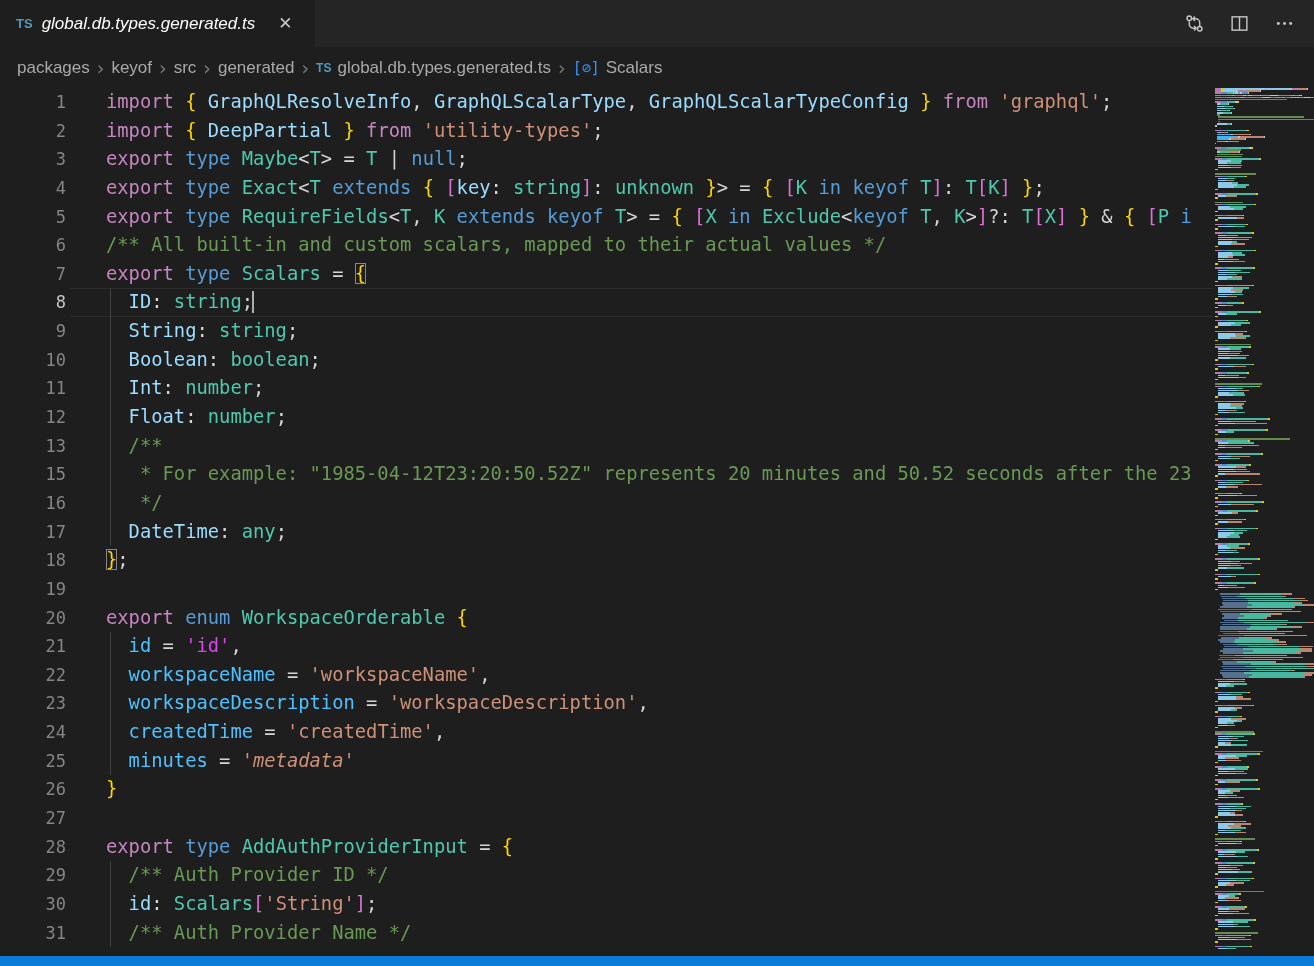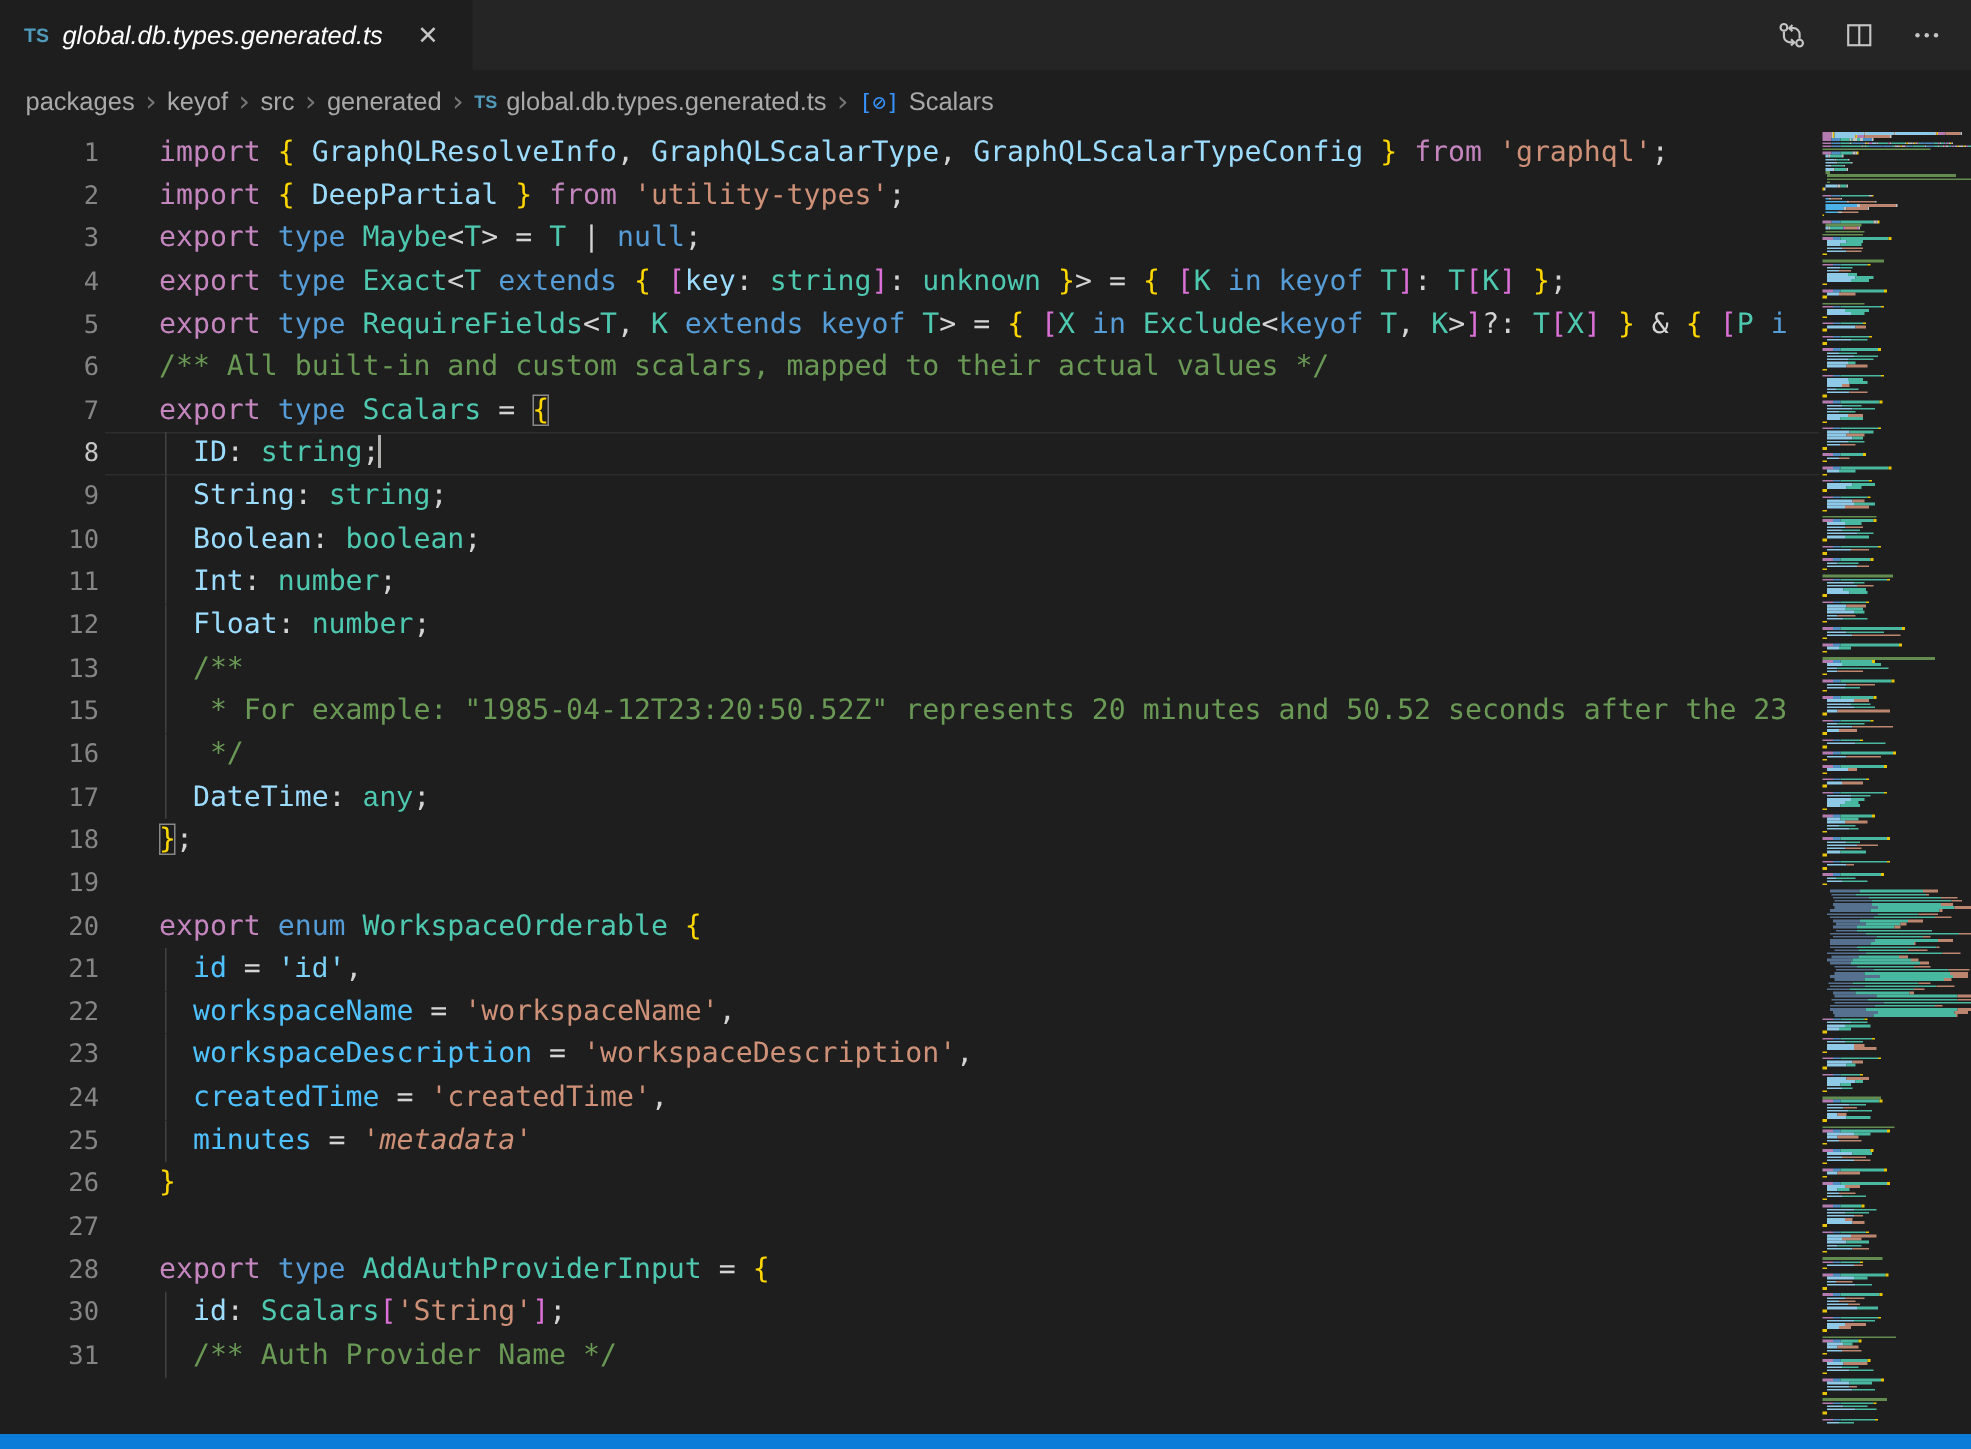--- a/index.html
+++ b/index.html
@@ -174,37 +174,37 @@
       <div class="line">
         <div class="gutter">15</div>
         <div class="content"><span class="guide"></span><span class="tok" style="color: rgb(106, 153, 85);">   * For example: "1985-04-12T23:20:50.52Z" represents 20 minutes and 50.52 seconds after the 23</span></div>
       </div>
       <div class="line">
         <div class="gutter">16</div>
         <div class="content"><span class="guide"></span><span class="tok" style="color: rgb(106, 153, 85);">   */</span></div>
       </div>
       <div class="line">
         <div class="gutter">17</div>
-        <div class="content"><span class="guide"></span><span class="tok" style="color: rgb(156, 220, 254);">  DateTime</span><span class="tok" style="color: rgb(212, 212, 212);">:</span><span class="tok" style="color: rgb(78, 201, 176); font-family: Liberation Mono, monospace;"> any</span><span class="tok" style="color: rgb(212, 212, 212);">;</span></div>
+        <div class="content"><span class="guide"></span><span class="tok" style="color: rgb(156, 220, 254);">  DateTime</span><span class="tok" style="color: rgb(212, 212, 212);">:</span><span class="tok" style="color: rgb(78, 201, 176);"> any</span><span class="tok" style="color: rgb(212, 212, 212);">;</span></div>
       </div>
       <div class="line">
         <div class="gutter">18</div>
         <div class="content"><span class="tok match" style="color: rgb(255, 215, 0);">}</span><span class="tok" style="color: rgb(212, 212, 212);">;</span></div>
       </div>
       <div class="line">
         <div class="gutter">19</div>
         <div class="content"></div>
       </div>
       <div class="line">
         <div class="gutter">20</div>
         <div class="content"><span class="tok" style="color: rgb(197, 134, 192);">export</span><span class="tok" style="color: rgb(86, 156, 214);"> enum</span><span class="tok" style="color: rgb(78, 201, 176);"> WorkspaceOrderable</span><span class="tok" style="color: rgb(212, 212, 212);"> </span><span class="tok" style="color: rgb(255, 215, 0);">{</span></div>
       </div>
       <div class="line">
         <div class="gutter">21</div>
-        <div class="content"><span class="guide"></span><span class="tok" style="color: rgb(79, 193, 255);">  id</span><span class="tok" style="color: rgb(212, 212, 212);"> =</span><span class="tok" style="color: #7dd3fc; font-family: Liberation Mono, monospace;"> 'id'</span><span class="tok" style="color: rgb(212, 212, 212);">,</span></div>
+        <div class="content"><span class="guide"></span><span class="tok" style="color: rgb(79, 193, 255);">  id</span><span class="tok" style="color: rgb(212, 212, 212);"> =</span><span class="tok" style="color: #d946ef;"> 'id'</span><span class="tok" style="color: rgb(212, 212, 212);">,</span></div>
       </div>
       <div class="line">
         <div class="gutter">22</div>
         <div class="content"><span class="guide"></span><span class="tok" style="color: rgb(79, 193, 255);">  workspaceName</span><span class="tok" style="color: rgb(212, 212, 212);"> =</span><span class="tok" style="color: rgb(206, 145, 120);"> 'workspaceName'</span><span class="tok" style="color: rgb(212, 212, 212);">,</span></div>
       </div>
       <div class="line">
         <div class="gutter">23</div>
         <div class="content"><span class="guide"></span><span class="tok" style="color: rgb(79, 193, 255);">  workspaceDescription</span><span class="tok" style="color: rgb(212, 212, 212);"> =</span><span class="tok" style="color: rgb(206, 145, 120);"> 'workspaceDescription'</span><span class="tok" style="color: rgb(212, 212, 212);">,</span></div>
       </div>
       <div class="line">
@@ -219,20 +219,24 @@
         <div class="gutter">26</div>
         <div class="content"><span class="tok" style="color: rgb(255, 215, 0);">}</span></div>
       </div>
       <div class="line">
         <div class="gutter">27</div>
         <div class="content"></div>
       </div>
       <div class="line">
         <div class="gutter">28</div>
         <div class="content"><span class="tok" style="color: rgb(197, 134, 192);">export</span><span class="tok" style="color: rgb(86, 156, 214);"> type</span><span class="tok" style="color: rgb(78, 201, 176);"> AddAuthProviderInput</span><span class="tok" style="color: rgb(212, 212, 212);"> =</span><span class="tok" style="color: rgb(212, 212, 212);"> </span><span class="tok" style="color: rgb(255, 215, 0);">{</span></div>
+      </div>
+      <div class="line">
+        <div class="gutter">29</div>
+        <div class="content"><span class="guide"></span><span class="tok" style="color: rgb(106, 153, 85);">  /** Auth Provider ID */</span></div>
       </div>
       <div class="line">
         <div class="gutter">30</div>
         <div class="content"><span class="guide"></span><span class="tok" style="color: rgb(156, 220, 254);">  id</span><span class="tok" style="color: rgb(212, 212, 212);">:</span><span class="tok" style="color: rgb(78, 201, 176);"> Scalars</span><span class="tok" style="color: rgb(218, 112, 214);">[</span><span class="tok" style="color: rgb(206, 145, 120);">'String'</span><span class="tok" style="color: rgb(218, 112, 214);">]</span><span class="tok" style="color: rgb(212, 212, 212);">;</span></div>
       </div>
       <div class="line">
         <div class="gutter">31</div>
         <div class="content"><span class="guide"></span><span class="tok" style="color: rgb(106, 153, 85);">  /** Auth Provider Name */</span></div>
       </div>
     </div>

